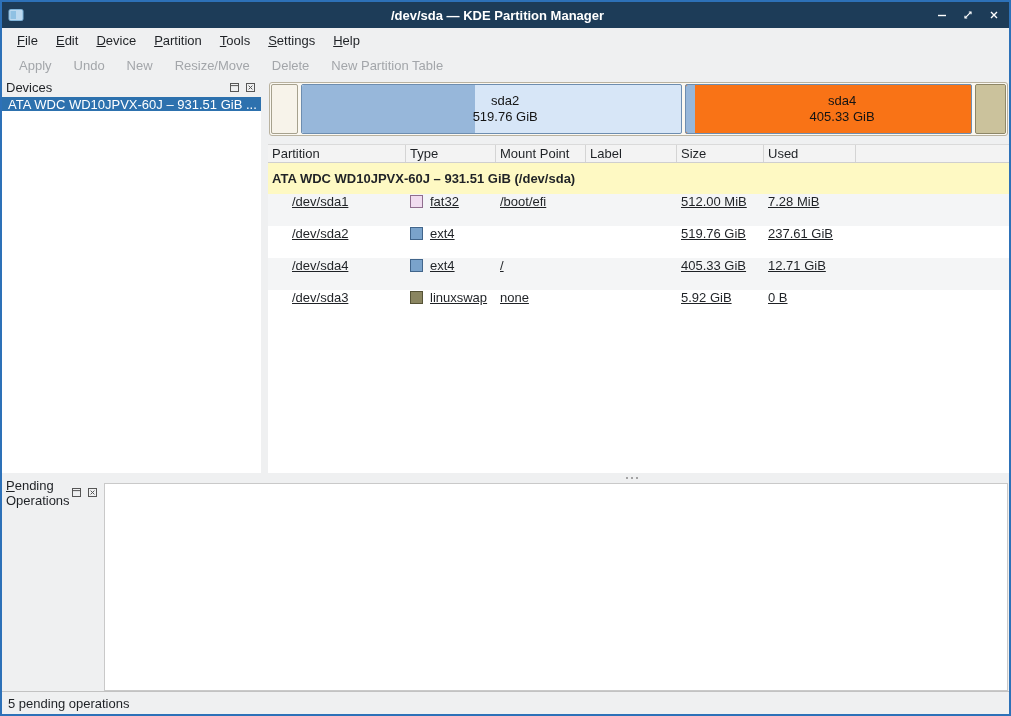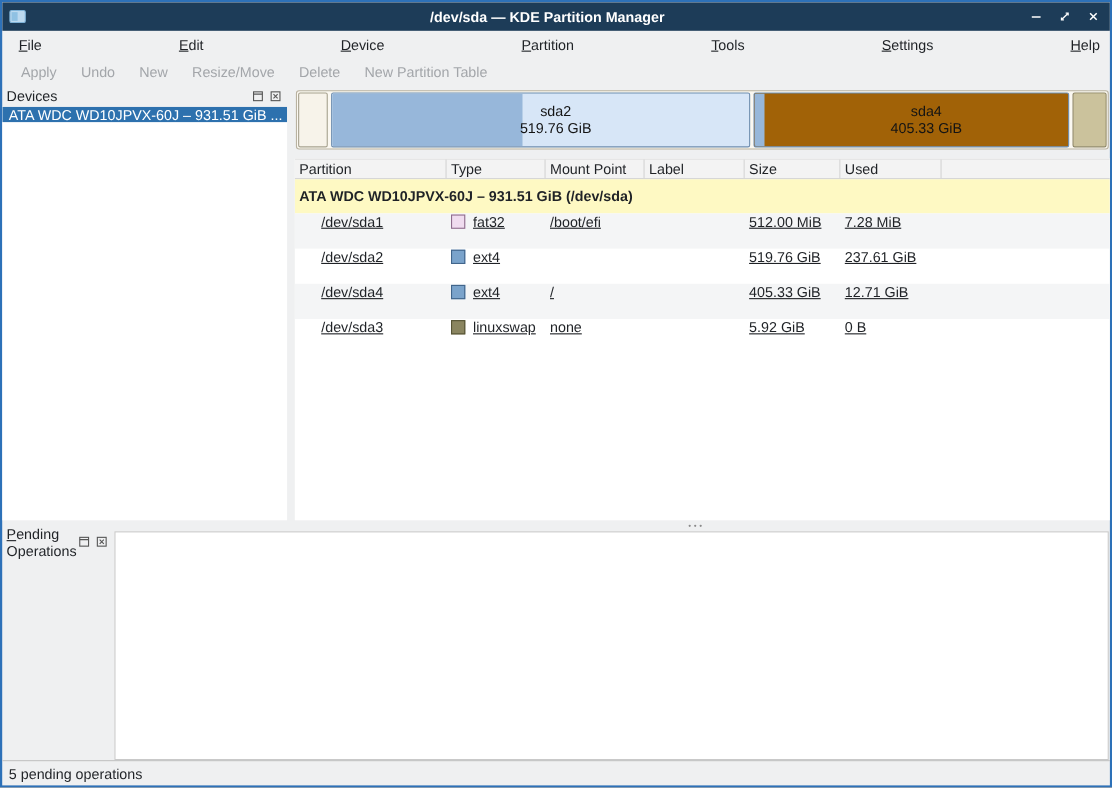--- a/index.html
+++ b/index.html
@@ -37,21 +37,20 @@
     width: 18px; height: 18px;
     background: transparent; border: none;
     display: flex; align-items: center; justify-content: center;
     cursor: default;
   }
   
   .menubar {
     height: 24px; flex: 0 0 24px;
     display: flex; align-items: center;
     padding-left: 6px;
-    justify-content: space-between;
   }
   .menu-item {
     display: inline-block;
     padding: 3px 9px;
   }
   .mn::first-letter { text-decoration: underline; }
   
   .toolbar {
     height: 26px; flex: 0 0 26px;
     display: flex; align-items: center;
@@ -269,21 +268,21 @@
         <div class="seg" style="flex-grow: 3.5; background: rgb(247, 243, 234); border-color: rgb(166, 161, 142);">
           <div class="seg-used" style="width: 0%; background: rgb(247, 243, 234);"></div>
         </div>
         <div class="seg" style="flex-grow: 52.5; background: rgb(215, 230, 247); border-color: rgb(109, 141, 176);">
           <div class="seg-used" style="width: 45.7%; background: rgb(151, 183, 218);"></div>
           <div class="seg-label">
             <span>sda2</span>
             <span>519.76 GiB</span>
           </div>
         </div>
-        <div class="seg" style="flex-grow: 39.5; background: #a16207; border-color: rgb(109, 141, 176);">
+        <div class="seg" style="flex-grow: 39.5; background: #f97316; border-color: rgb(109, 141, 176);">
           <div class="seg-used" style="width: 3.1%; background: rgb(151, 183, 218);"></div>
           <div class="seg-label">
             <span>sda4</span>
             <span>405.33 GiB</span>
           </div>
         </div>
         <div class="seg" style="flex-grow: 4; background: rgb(203, 194, 156); border-color: rgb(141, 134, 103);">
           <div class="seg-used" style="width: 100%; background: rgb(203, 194, 156);"></div>
         </div>
       </div>

